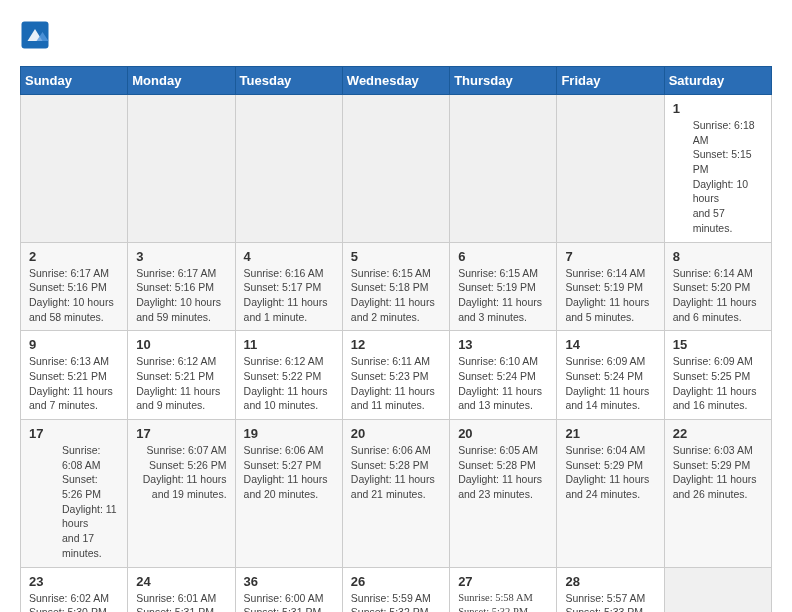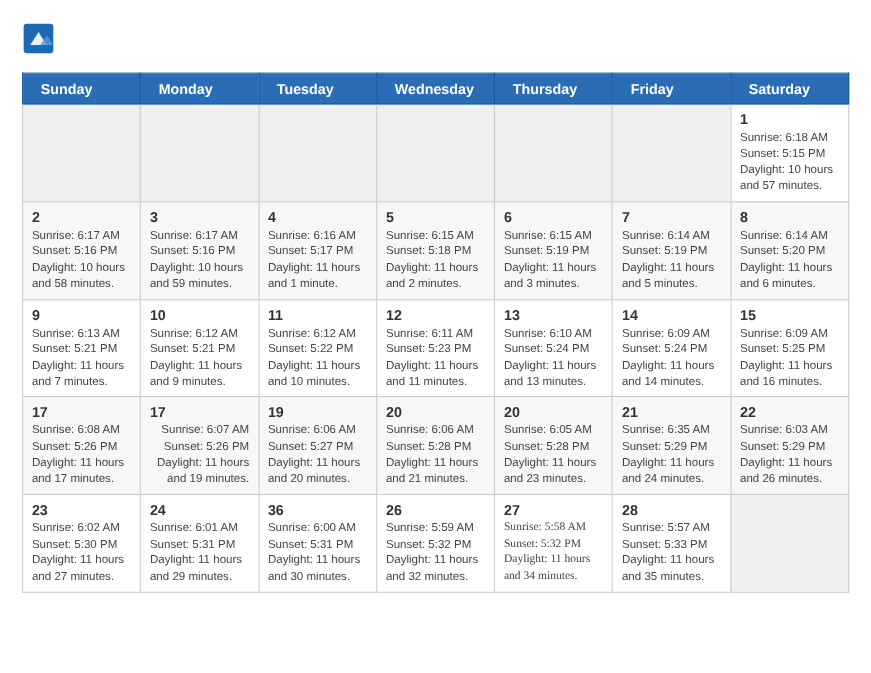--- a/index.html
+++ b/index.html
@@ -48,21 +48,21 @@
     }
     .calendar {
       width: 100%;
       border-collapse: collapse;
       border: 1px solid #ccc;
     }
     .calendar th {
       background: #2a6db5;
       color: #fff;
       text-align: left;
-      padding: 6px 16px;
+      padding: 6px 4px;
       font-size: 13px;
       border: 1px solid #1a5a9a;
     }
     .calendar td {
       vertical-align: top;
       padding: 6px 8px;
       border: 1px solid #ccc;
       width: calc(100% / 7);
       min-height: 80px;
       background: #fff;
@@ -123,21 +123,21 @@
   <tbody id="calendar-body">
   <tr>
         <td class="empty-cell"></td>
         <td class="empty-cell"></td>
         <td class="empty-cell"></td>
         <td class="empty-cell"></td>
         <td class="empty-cell"></td>
         <td class="empty-cell"></td>
         <td>
           <span class="day-num">1</span>
-          <div class="day-info" style="white-space: pre-line;">Sunrise: 6:18 AM
+          <div class="day-info" style="white-space: pre-line; margin-left: 20px;">Sunrise: 6:18 AM
 Sunset: 5:15 PM
 Daylight: 10 hours
 and 57 minutes.</div>
         </td>
       </tr>
       <tr>
         <td>
           <span class="day-num">2</span>
           <div class="day-info" style="white-space: pre-line;">Sunrise: 6:17 AM
 Sunset: 5:16 PM
@@ -234,21 +234,21 @@
           <span class="day-num">15</span>
           <div class="day-info" style="white-space: pre-line;">Sunrise: 6:09 AM
 Sunset: 5:25 PM
 Daylight: 11 hours
 and 16 minutes.</div>
         </td>
       </tr>
       <tr>
         <td>
           <span class="day-num">17</span>
-          <div class="day-info" style="white-space: pre-line;">Sunrise: 6:08 AM
+          <div class="day-info" style="white-space: pre-line; margin-left: 33px;">Sunrise: 6:08 AM
 Sunset: 5:26 PM
 Daylight: 11 hours
 and 17 minutes.</div>
         </td>
         <td>
           <span class="day-num">17</span>
           <div class="day-info" style="white-space: pre-line; text-align: right;">Sunrise: 6:07 AM
 Sunset: 5:26 PM
 Daylight: 11 hours
 and 19 minutes.</div>
@@ -269,21 +269,21 @@
         </td>
         <td>
           <span class="day-num">20</span>
           <div class="day-info" style="white-space: pre-line;">Sunrise: 6:05 AM
 Sunset: 5:28 PM
 Daylight: 11 hours
 and 23 minutes.</div>
         </td>
         <td>
           <span class="day-num">21</span>
-          <div class="day-info" style="white-space: pre-line;">Sunrise: 6:35 AM
+          <div class="day-info" style="white-space: pre-line;">Sunrise: 6:04 AM
 Sunset: 5:29 PM
 Daylight: 11 hours
 and 24 minutes.</div>
         </td>
         <td>
           <span class="day-num">22</span>
           <div class="day-info" style="white-space: pre-line;">Sunrise: 6:03 AM
 Sunset: 5:29 PM
 Daylight: 11 hours
 and 26 minutes.</div>

